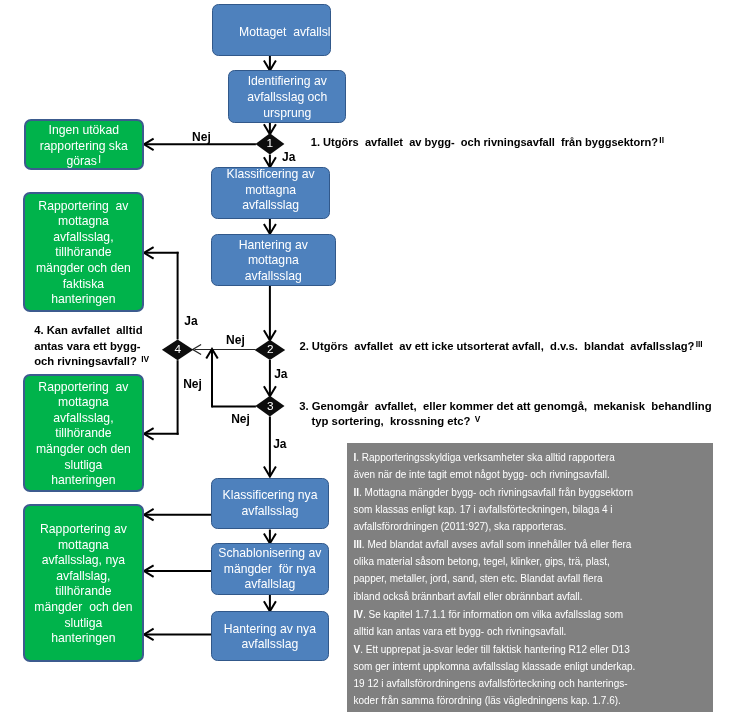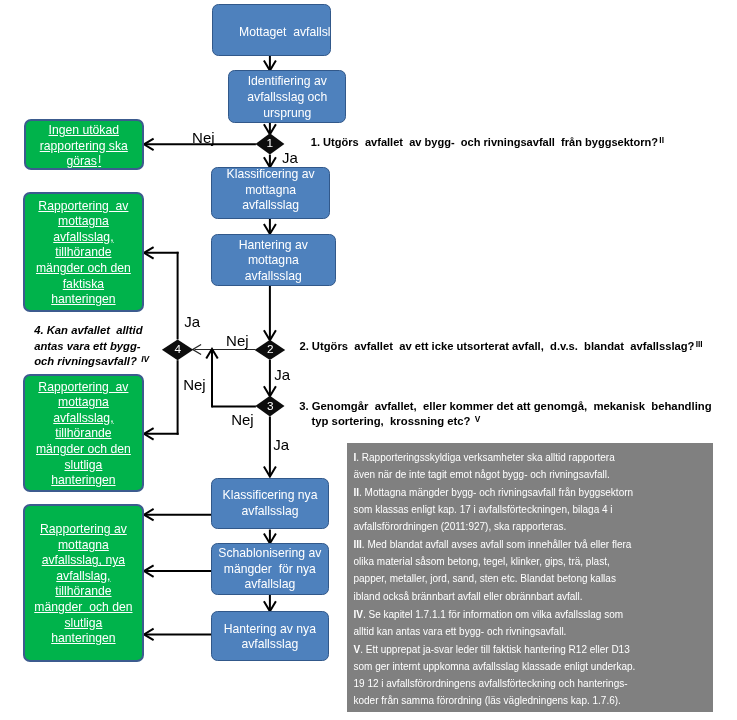--- a/index.html
+++ b/index.html
@@ -1,26 +1,26 @@
 <!DOCTYPE html>
 <html><head>
 <meta charset="utf-8">
 <style>
   html,body{margin:0;padding:0;}
   body{width:737px;height:720px;background:#ffffff;font-family:"Liberation Sans",sans-serif;overflow:hidden;-webkit-font-smoothing:antialiased;}
   #stage{position:relative;width:737px;height:720px;}
   .node{position:absolute;z-index:3;box-sizing:border-box;border:1.4px solid #31639C;
         display:flex;align-items:center;justify-content:center;text-align:center;color:#FFFFFF;}
   .blue{background:#4E81BD;border-color:#31588A;border-radius:6.5px;}
-  .green{background:#00B34B;border:2px solid #3C5B8E;border-radius:7px;text-decoration:underline;}
+  .green{background:#00B34B;border:2px solid #3C5B8E;border-radius:7px;}
   .node>span{display:block;line-height:15.6px;font-size:12.2px;position:relative;top:1.3px;}
   .node span span{white-space:pre;}
   svg#wires{position:absolute;left:0;top:0;width:737px;height:720px;z-index:2;}
   .qtext{position:absolute;z-index:4;font-weight:bold;font-size:11.3px;color:#000;line-height:15.3px;white-space:pre;}
-  .lbl{position:absolute;z-index:4;font-weight:normal;font-size:15px;color:#000;white-space:pre;line-height:11.4px;}
+  .lbl{position:absolute;z-index:4;font-weight:bold;font-size:12px;color:#000;white-space:pre;line-height:11.4px;}
   .dnum{position:absolute;color:#fff;font-size:11.8px;line-height:11.8px;z-index:5;width:14px;text-align:center;}
   #infobox{position:absolute;z-index:4;background:#808080;color:#fff;box-sizing:border-box;padding:5.5px 0 0 6.5px;white-space:nowrap;}
   #infobox p{margin:0 0 0.6px 0;font-size:10px;line-height:17.25px;}
   #infobox p:last-child{margin-bottom:0;}
   .sup{font-size:8.4px;font-weight:bold;position:relative;top:-3.4px;padding-left:1.2px;}
   .node .sup{font-size:10px;font-weight:normal;top:-2.4px;padding-left:1.4px;}
 </style>
 </head>
 <body>
 
@@ -118,23 +118,23 @@
   <div class="lbl" style="left:273.2px;top:438.7px;">Ja</div>
   <div class="lbl" style="left:184.3px;top:315.7px;">Ja</div>
   <div class="lbl" style="left:183.2px;top:378.7px;">Nej</div>
 
   <div class="qtext" style="left:310.8px;top:135.4px;font-size:11.07px;"><span>1.</span><span> Utgörs  avfallet  av bygg-  och rivningsavfall  från byggsektorn?</span><span class="sup">II</span></div>
 
   <div class="qtext" style="left:299.4px;top:339.1px;font-size:11.22px;"><span>2.</span><span> Utgörs  avfallet  av ett icke utsorterat avfall,  d.v.s.  blandat  avfallsslag?</span><span class="sup">III</span></div>
 
   <div class="qtext" style="left:299.2px;top:398.6px;font-size:11.32px;"><span>3.</span><span> Genomgår  avfallet,  eller kommer det att genomgå,  mekanisk  behandling</span><br><span style="padding-left:12.3px">typ sortering,  krossning etc? </span><span class="sup">V</span></div>
 
-  <div class="qtext" style="left:34.2px;top:323.3px;font-size:11.28px;font-style:italic;"><span>4.</span><span> Kan avfallet  alltid</span><br><span style="padding-left:0">antas vara ett bygg-</span><br><span>och rivningsavfall? </span><span class="sup">IV</span></div>
+  <div class="qtext" style="left:34.2px;top:323.3px;font-size:11.28px;"><span>4.</span><span> Kan avfallet  alltid</span><br><span style="padding-left:0">antas vara ett bygg-</span><br><span>och rivningsavfall? </span><span class="sup">IV</span></div>
 
   <div id="infobox" style="left:347px;top:443px;width:366px;height:269px;">
     <p><b>I</b><span>. Rapporteringsskyldiga verksamheter ska alltid rapportera</span><br><span>även när de  inte tagit emot  något bygg- och rivningsavfall.</span></p>
     <p><b>II</b><span>. Mottagna  mängder bygg- och rivningsavfall från byggsektorn</span><br><span>som klassas enligt kap. 17 i avfallsförteckningen, bilaga 4 i</span><br><span>avfallsförordningen (2011:927), ska rapporteras.</span></p>
-    <p><b>III</b><span>. Med blandat avfall avses  avfall som innehåller två eller flera</span><br><span>olika material såsom betong,  tegel,  klinker, gips, trä, plast,</span><br><span>papper, metaller, jord, sand, sten etc.  Blandat betong kallas</span><br><span>ibland också brännbart avfall eller obrännbart avfall.</span></p>
+    <p><b>III</b><span>. Med blandat avfall avses  avfall som innehåller två eller flera</span><br><span>olika material såsom betong,  tegel,  klinker, gips, trä, plast,</span><br><span>papper, metaller, jord, sand, sten etc.  Blandat avfall flera</span><br><span>ibland också brännbart avfall eller obrännbart avfall.</span></p>
     <p><b>IV</b><span>. Se kapitel  1.7.1.1  för information om vilka avfallsslag som</span><br><span>alltid kan antas vara ett bygg- och rivningsavfall.</span></p>
     <p><b>V</b><span>. Ett  upprepat ja-svar leder till faktisk hantering R12 eller D13</span><br><span>som ger internt uppkomna avfallsslag klassade  enligt underkap.</span><br><span>19 12 i avfallsförordningens avfallsförteckning och hanterings-</span><br><span>koder från samma förordning (läs vägledningens kap. 1.7.6).</span></p>
   </div>
 
 </div>
 
 </body></html>

